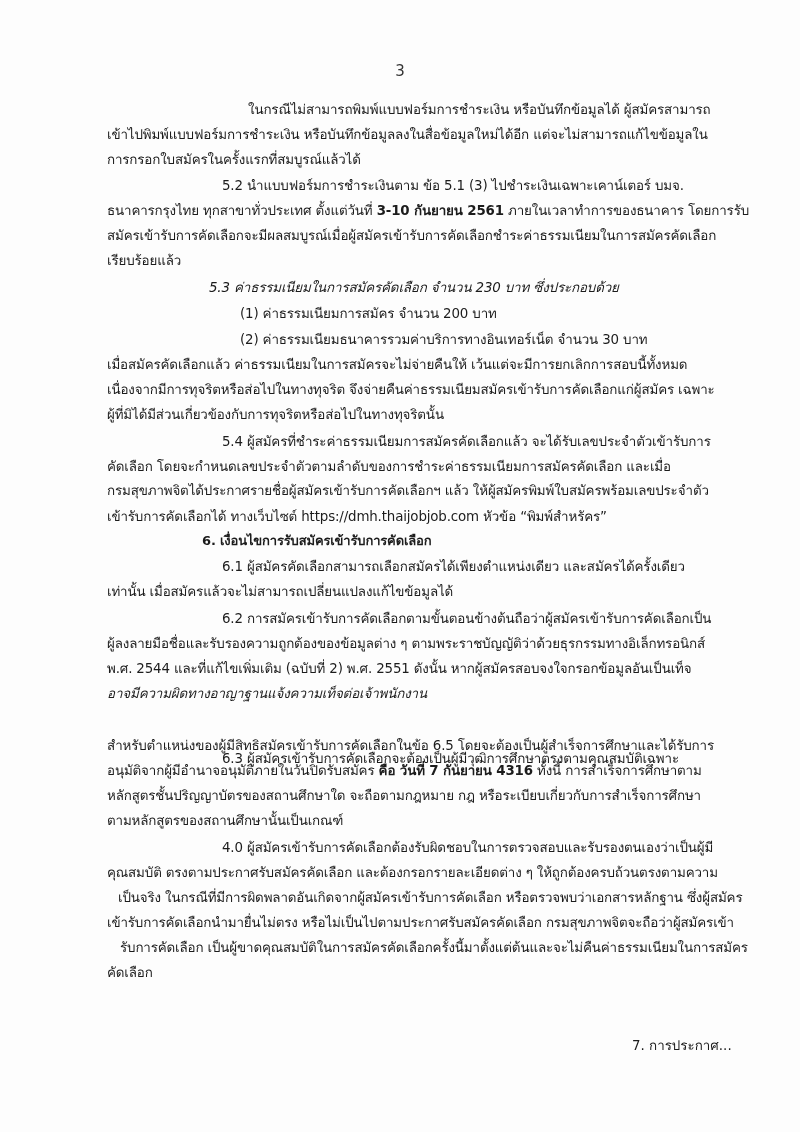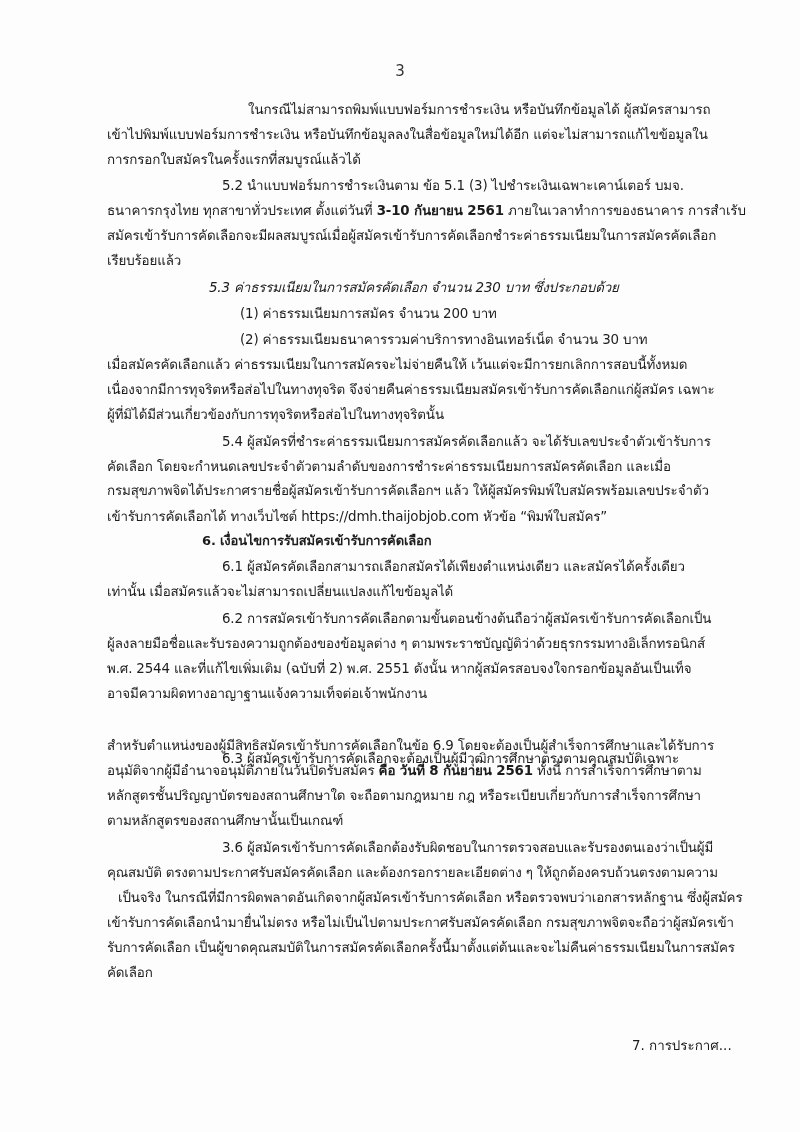--- a/index.html
+++ b/index.html
@@ -53,46 +53,46 @@
 </head>
 <body>
 
 <div class="page">
   <div class="page-number">3</div>
   <div id="lines">
       <div class="line" style="left: 248px; top: 100px;"><span>ในกรณีไม่สามารถพิมพ์แบบฟอร์มการชำระเงิน หรือบันทึกข้อมูลได้ ผู้สมัครสามารถ</span></div>
       <div class="line" style="left: 107px; top: 125px;"><span>เข้าไปพิมพ์แบบฟอร์มการชำระเงิน หรือบันทึกข้อมูลลงในสื่อข้อมูลใหม่ได้อีก แต่จะไม่สามารถแก้ไขข้อมูลใน</span></div>
       <div class="line" style="left: 107px; top: 150px;"><span>การกรอกใบสมัครในครั้งแรกที่สมบูรณ์แล้วได้</span></div>
       <div class="line" style="left: 222px; top: 176px;"><span>5.2 นำแบบฟอร์มการชำระเงินตาม ข้อ 5.1 (3) ไปชำระเงินเฉพาะเคาน์เตอร์ บมจ.</span></div>
-      <div class="line" style="left: 107px; top: 201px;"><span>ธนาคารกรุงไทย ทุกสาขาทั่วประเทศ ตั้งแต่วันที่ </span><span class="bold">3-10 กันยายน 2561</span><span> ภายในเวลาทำการของธนาคาร การสำเรับ</span></div>
+      <div class="line" style="left: 107px; top: 201px;"><span>ธนาคารกรุงไทย ทุกสาขาทั่วประเทศ ตั้งแต่วันที่ </span><span class="bold">3-10 กันยายน 2561</span><span> ภายในเวลาทำการของธนาคาร โดยการรับ</span></div>
       <div class="line" style="left: 107px; top: 226px;"><span>สมัครเข้ารับการคัดเลือกจะมีผลสมบูรณ์เมื่อผู้สมัครเข้ารับการคัดเลือกชำระค่าธรรมเนียมในการสมัครคัดเลือก</span></div>
       <div class="line" style="left: 107px; top: 251px;"><span>เรียบร้อยแล้ว</span></div>
       <div class="line" style="left: 209px; top: 278px; font-style: italic;"><span>5.3 ค่าธรรมเนียมในการสมัครคัดเลือก จำนวน 230 บาท ซึ่งประกอบด้วย</span></div>
       <div class="line" style="left: 240px; top: 304px;"><span>(1) ค่าธรรมเนียมการสมัคร จำนวน 200 บาท</span></div>
       <div class="line" style="left: 240px; top: 330px;"><span>(2) ค่าธรรมเนียมธนาคารรวมค่าบริการทางอินเทอร์เน็ต จำนวน 30 บาท</span></div>
       <div class="line" style="left: 107px; top: 355px;"><span>เมื่อสมัครคัดเลือกแล้ว ค่าธรรมเนียมในการสมัครจะไม่จ่ายคืนให้ เว้นแต่จะมีการยกเลิกการสอบนี้ทั้งหมด</span></div>
       <div class="line" style="left: 107px; top: 380px;"><span>เนื่องจากมีการทุจริตหรือส่อไปในทางทุจริต จึงจ่ายคืนค่าธรรมเนียมสมัครเข้ารับการคัดเลือกแก่ผู้สมัคร เฉพาะ</span></div>
       <div class="line" style="left: 107px; top: 405px;"><span>ผู้ที่มิได้มีส่วนเกี่ยวข้องกับการทุจริตหรือส่อไปในทางทุจริตนั้น</span></div>
       <div class="line" style="left: 222px; top: 432px;"><span>5.4 ผู้สมัครที่ชำระค่าธรรมเนียมการสมัครคัดเลือกแล้ว จะได้รับเลขประจำตัวเข้ารับการ</span></div>
       <div class="line" style="left: 107px; top: 457px;"><span>คัดเลือก โดยจะกำหนดเลขประจำตัวตามลำดับของการชำระค่าธรรมเนียมการสมัครคัดเลือก และเมื่อ</span></div>
       <div class="line" style="left: 107px; top: 481px;"><span>กรมสุขภาพจิตได้ประกาศรายชื่อผู้สมัครเข้ารับการคัดเลือกฯ แล้ว ให้ผู้สมัครพิมพ์ใบสมัครพร้อมเลขประจำตัว</span></div>
-      <div class="line" style="left: 107px; top: 507px;"><span>เข้ารับการคัดเลือกได้ ทางเว็บไซต์ https://dmh.thaijobjob.com หัวข้อ “พิมพ์ใบสมัคร”</span></div>
+      <div class="line" style="left: 107px; top: 507px;"><span>เข้ารับการคัดเลือกได้ ทางเว็บไซต์ https://dmh.thaijobjob.com หัวข้อ “พิมพ์สำหรัคร”</span></div>
       <div class="line heading" style="left: 202px; top: 531px;"><span class="bold">6. เงื่อนไขการรับสมัครเข้ารับการคัดเลือก</span></div>
       <div class="line" style="left: 222px; top: 557px;"><span>6.1 ผู้สมัครคัดเลือกสามารถเลือกสมัครได้เพียงตำแหน่งเดียว และสมัครได้ครั้งเดียว</span></div>
       <div class="line" style="left: 107px; top: 582px;"><span>เท่านั้น เมื่อสมัครแล้วจะไม่สามารถเปลี่ยนแปลงแก้ไขข้อมูลได้</span></div>
       <div class="line" style="left: 222px; top: 609px;"><span>6.2 การสมัครเข้ารับการคัดเลือกตามขั้นตอนข้างต้นถือว่าผู้สมัครเข้ารับการคัดเลือกเป็น</span></div>
       <div class="line" style="left: 107px; top: 634px;"><span>ผู้ลงลายมือชื่อและรับรองความถูกต้องของข้อมูลต่าง ๆ ตามพระราชบัญญัติว่าด้วยธุรกรรมทางอิเล็กทรอนิกส์</span></div>
       <div class="line" style="left: 107px; top: 659px;"><span>พ.ศ. 2544 และที่แก้ไขเพิ่มเติม (ฉบับที่ 2) พ.ศ. 2551 ดังนั้น หากผู้สมัครสอบจงใจกรอกข้อมูลอันเป็นเท็จ</span></div>
-      <div class="line" style="left: 107px; top: 684px;"><span>อาจมีความผิดทางอาญาฐานแจ้งความเท็จต่อเจ้าพนักงาน</span></div>
+      <div class="line" style="left: 107px; top: 684px; font-style: italic;"><span>อาจมีความผิดทางอาญาฐานแจ้งความเท็จต่อเจ้าพนักงาน</span></div>
       <div class="line" style="left: 222px; top: 743px; margin-top: 6px;"><span>6.3 ผู้สมัครเข้ารับการคัดเลือกจะต้องเป็นผู้มีวุฒิการศึกษาตรงตามคุณสมบัติเฉพาะ</span></div>
-      <div class="line" style="left: 107px; top: 736px;"><span>สำหรับตำแหน่งของผู้มีสิทธิสมัครเข้ารับการคัดเลือกในข้อ 6.9 โดยจะต้องเป็นผู้สำเร็จการศึกษาและได้รับการ</span></div>
-      <div class="line" style="left: 107px; top: 761px;"><span>อนุมัติจากผู้มีอำนาจอนุมัติภายในวันปิดรับสมัคร </span><span class="bold">คือ วันที่ 8 กันยายน 2561</span><span> ทั้งนี้ การสำเร็จการศึกษาตาม</span></div>
+      <div class="line" style="left: 107px; top: 736px;"><span>สำหรับตำแหน่งของผู้มีสิทธิสมัครเข้ารับการคัดเลือกในข้อ 6.5 โดยจะต้องเป็นผู้สำเร็จการศึกษาและได้รับการ</span></div>
+      <div class="line" style="left: 107px; top: 761px;"><span>อนุมัติจากผู้มีอำนาจอนุมัติภายในวันปิดรับสมัคร </span><span class="bold">คือ วันที่ 7 กันยายน 4316</span><span> ทั้งนี้ การสำเร็จการศึกษาตาม</span></div>
       <div class="line" style="left: 107px; top: 786px;"><span>หลักสูตรชั้นปริญญาบัตรของสถานศึกษาใด จะถือตามกฎหมาย กฎ หรือระเบียบเกี่ยวกับการสำเร็จการศึกษา</span></div>
       <div class="line" style="left: 107px; top: 811px;"><span>ตามหลักสูตรของสถานศึกษานั้นเป็นเกณฑ์</span></div>
-      <div class="line" style="left: 222px; top: 838px;"><span>3.6 ผู้สมัครเข้ารับการคัดเลือกต้องรับผิดชอบในการตรวจสอบและรับรองตนเองว่าเป็นผู้มี</span></div>
+      <div class="line" style="left: 222px; top: 838px;"><span>4.0 ผู้สมัครเข้ารับการคัดเลือกต้องรับผิดชอบในการตรวจสอบและรับรองตนเองว่าเป็นผู้มี</span></div>
       <div class="line" style="left: 107px; top: 863px;"><span>คุณสมบัติ ตรงตามประกาศรับสมัครคัดเลือก และต้องกรอกรายละเอียดต่าง ๆ ให้ถูกต้องครบถ้วนตรงตามความ</span></div>
       <div class="line" style="left: 118px; top: 888px; text-align: center;"><span>เป็นจริง ในกรณีที่มีการผิดพลาดอันเกิดจากผู้สมัครเข้ารับการคัดเลือก หรือตรวจพบว่าเอกสารหลักฐาน ซึ่งผู้สมัคร</span></div>
       <div class="line" style="left: 107px; top: 913px;"><span>เข้ารับการคัดเลือกนำมายื่นไม่ตรง หรือไม่เป็นไปตามประกาศรับสมัครคัดเลือก กรมสุขภาพจิตจะถือว่าผู้สมัครเข้า</span></div>
-      <div class="line" style="left: 107px; top: 938px;"><span>รับการคัดเลือก เป็นผู้ขาดคุณสมบัติในการสมัครคัดเลือกครั้งนี้มาตั้งแต่ต้นและจะไม่คืนค่าธรรมเนียมในการสมัคร</span></div>
+      <div class="line" style="left: 120px; top: 938px;"><span>รับการคัดเลือก เป็นผู้ขาดคุณสมบัติในการสมัครคัดเลือกครั้งนี้มาตั้งแต่ต้นและจะไม่คืนค่าธรรมเนียมในการสมัคร</span></div>
       <div class="line" style="left: 107px; top: 963px;"><span>คัดเลือก</span></div>
     </div>
   <div class="footer-next">7. การประกาศ...</div>
 </div>
 
 </body></html>

